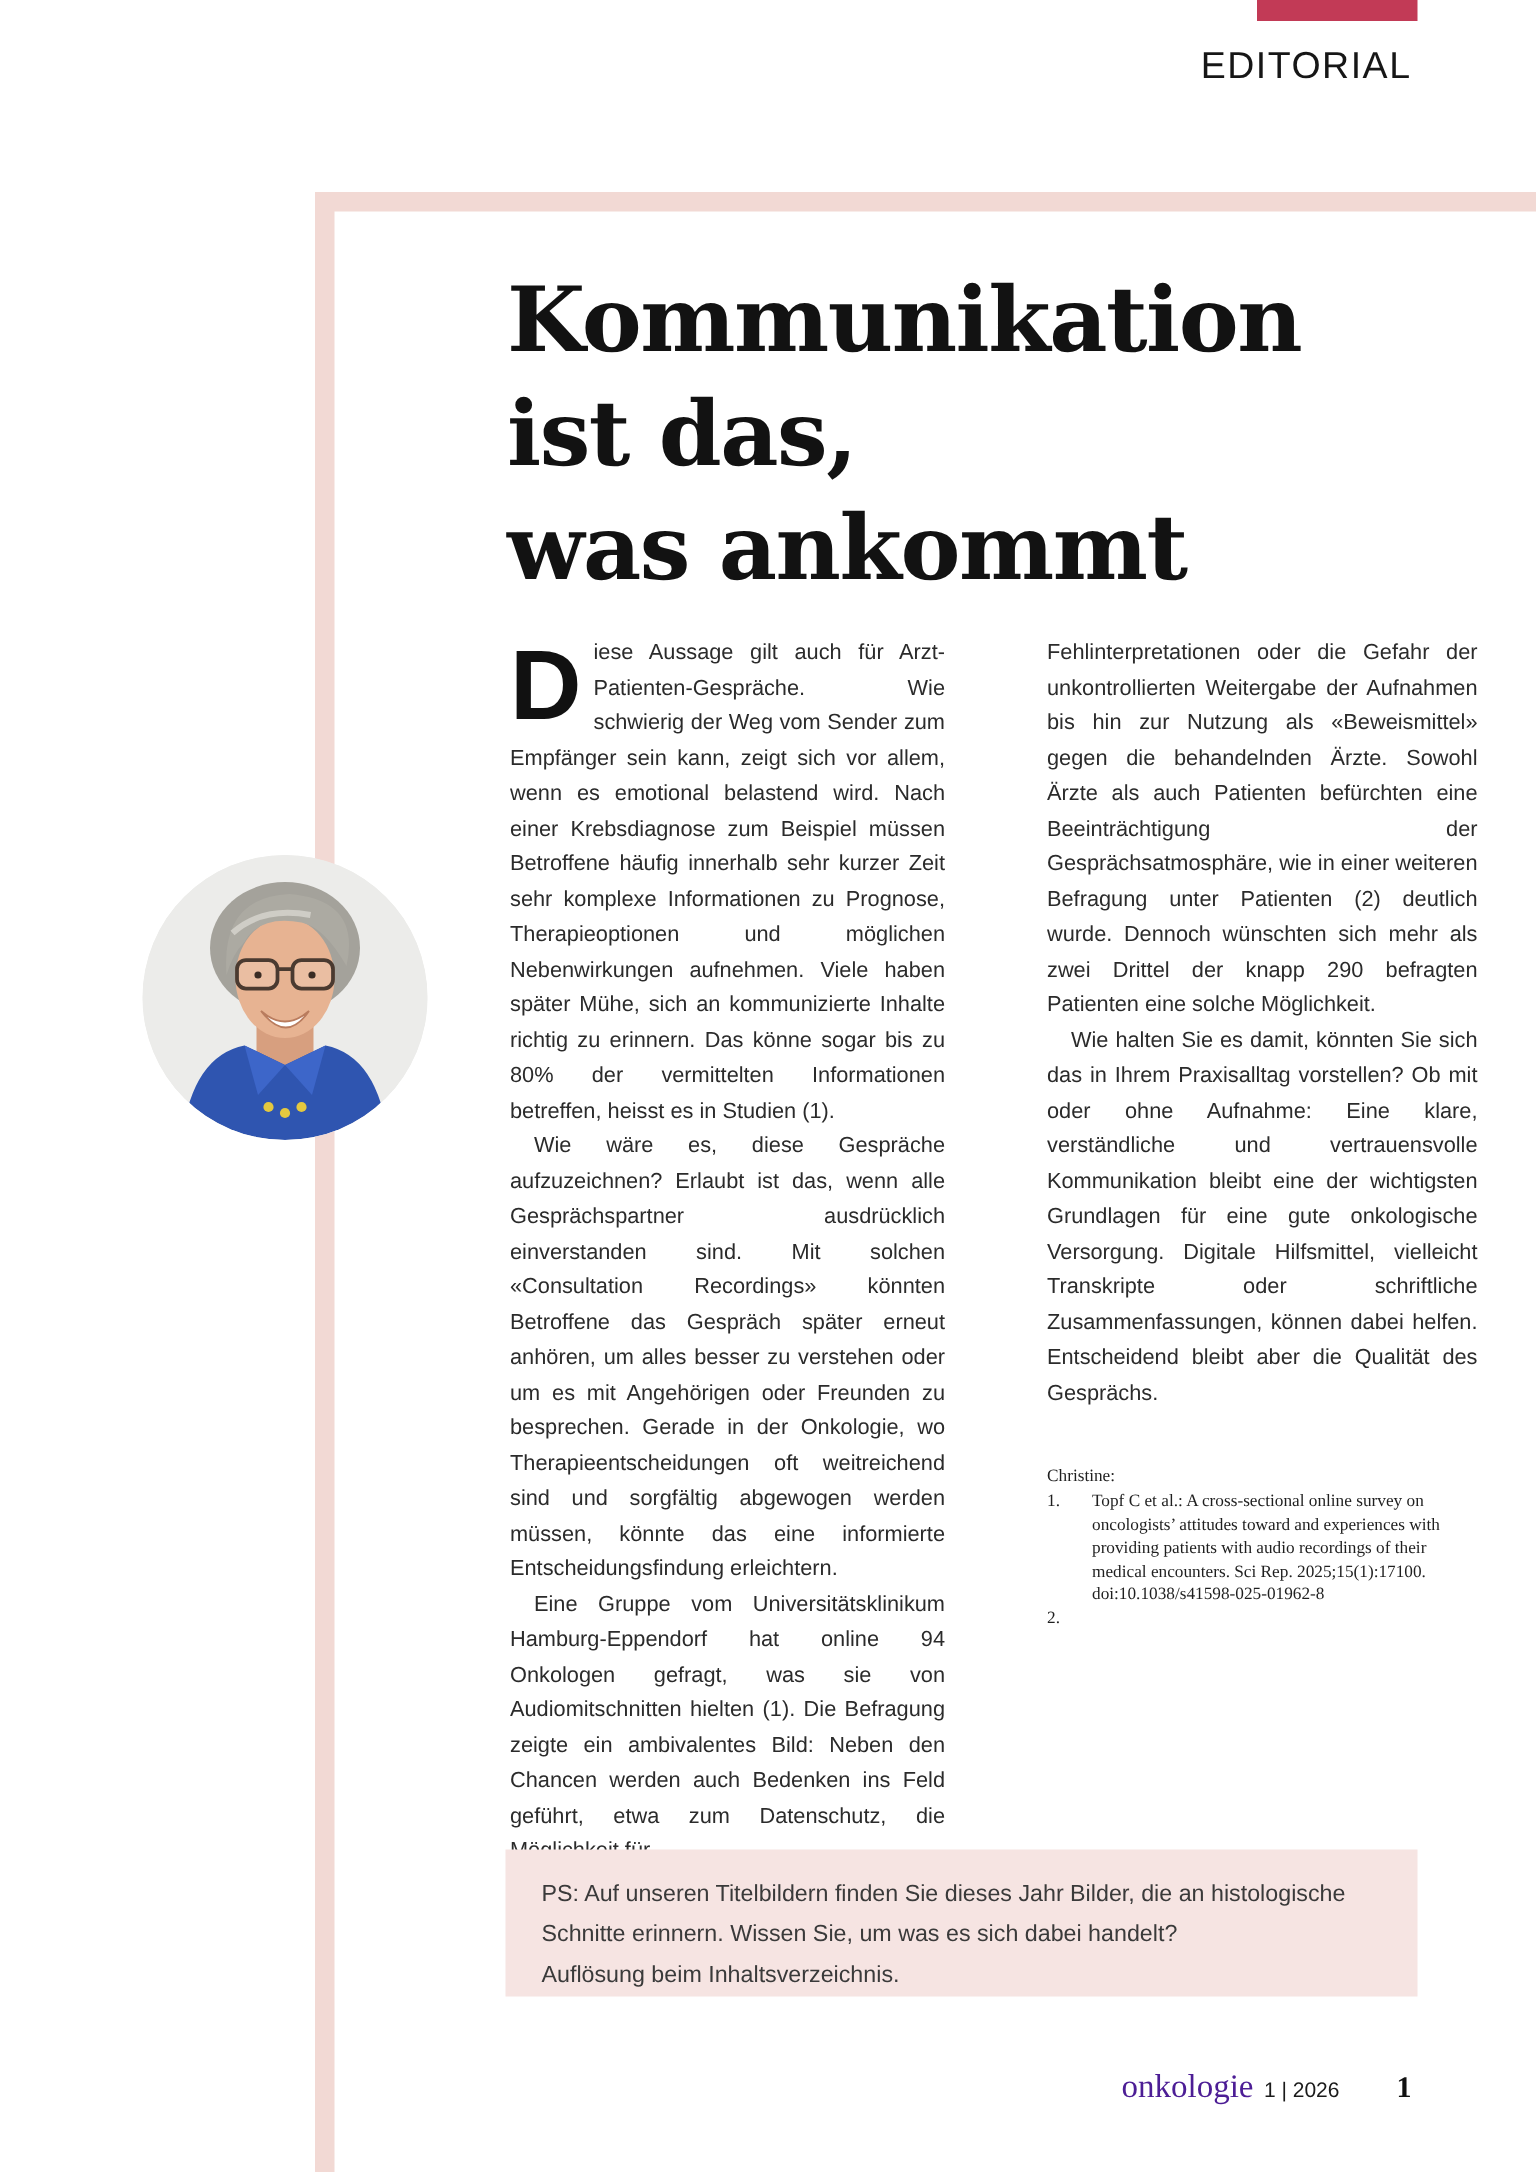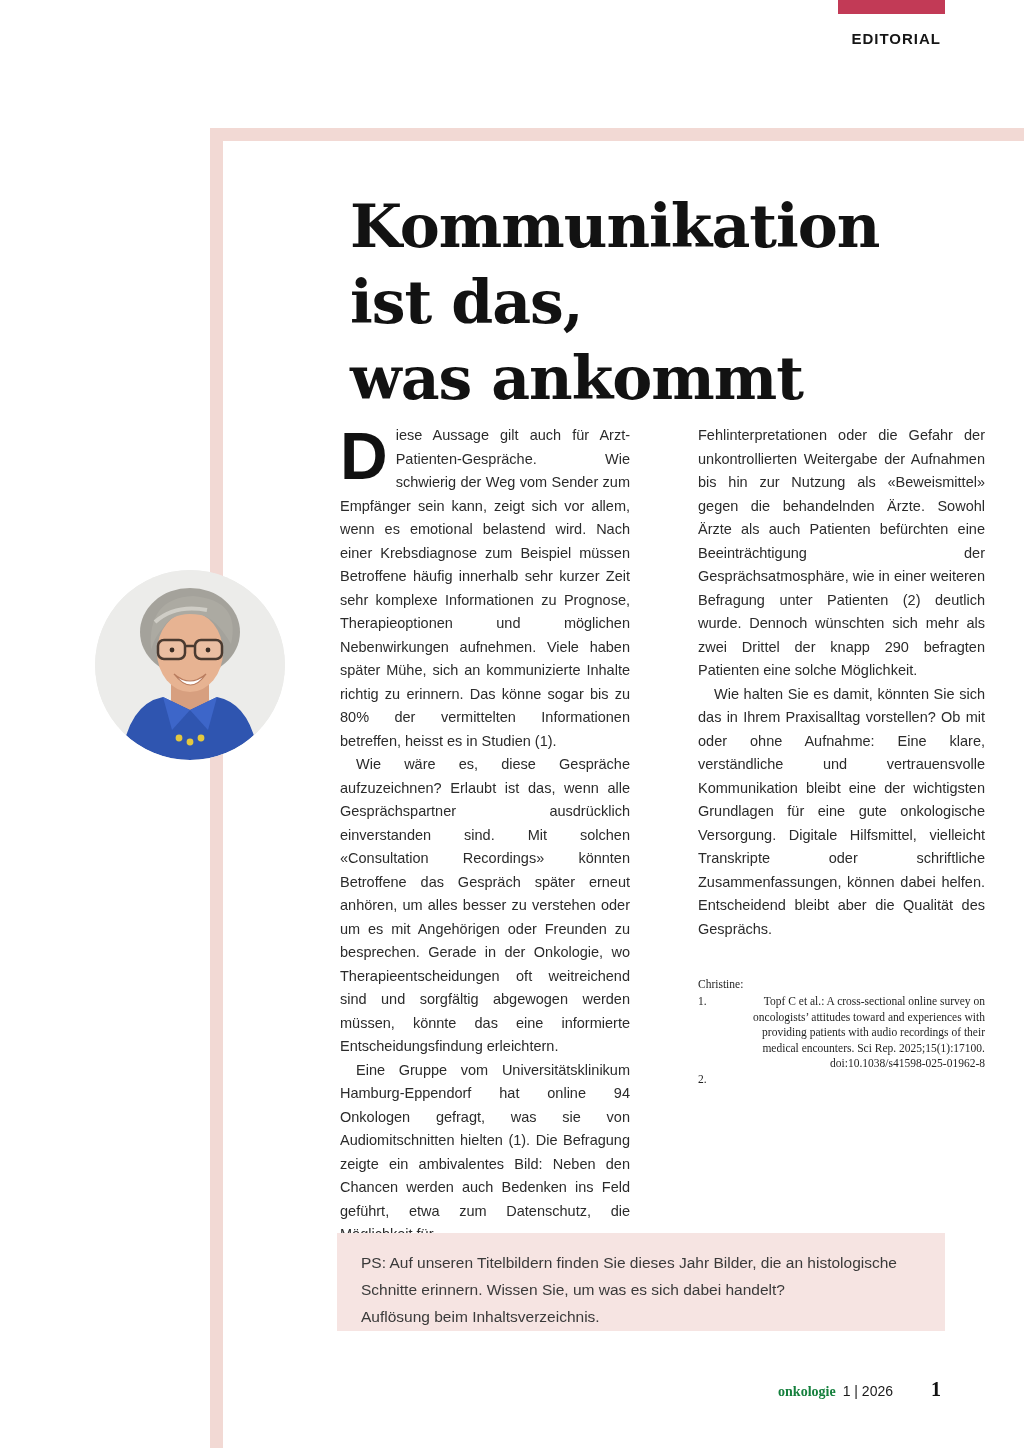--- a/index.html
+++ b/index.html
@@ -8,37 +8,37 @@
     background:#ffffff;
     font-family:"Liberation Sans",sans-serif;
     -webkit-font-smoothing:antialiased;
   }
   .pre{white-space:pre-line;}
 
   
   .red-bar{position:absolute;left:838px;top:0;width:107px;height:14px;background:#c23a56;}
   .editorial{
     position:absolute;top:30px;right:83px;
-    font-size:15px;letter-spacing:1px;color:#161616;font-weight:700;
+    font-size:25px;letter-spacing:1px;color:#161616;font-weight:400;
   }
 
   
   .frame-top{position:absolute;left:210px;top:128px;width:814px;height:13px;background:#f2d9d4;}
   .frame-left{position:absolute;left:210px;top:128px;width:13px;height:1320px;background:#f2d9d4;}
 
   
   .photo{
     position:absolute;left:95px;top:570px;width:190px;height:190px;border-radius:50%;
     overflow:hidden;background:#ececea;
   }
   .photo svg{display:block;width:100%;height:100%;}
 
   
   .title{
-    position:absolute;left:338px;top:176px;width:600px;margin:12px;
+    position:absolute;left:338px;top:176px;width:600px;margin:0;
     font-family:"DejaVu Serif","Liberation Serif",serif;
     font-weight:700;font-size:60px;line-height:76px;color:#121212;
     letter-spacing:-1px;
   }
 
   
   .col{position:absolute;top:424px;color:#2b2b2b;}
   .col1{left:340px;width:290px;}
   .col2{left:654px;width:287px;margin-left:44px;}
   .body-p{
@@ -54,35 +54,35 @@
   
   .signature{
     margin-top:30px;font-size:14.5px;line-height:26px;color:#2b2b2b;
   }
 
   
   .refs{margin-top:36px;font-family:"Liberation Serif",serif;color:#1f1f1f;}
   .refs-label{font-size:11.5px;line-height:15px;margin-bottom:2px;}
   .ref-item{display:flex;font-size:11.5px;line-height:15.5px;}
   .ref-num{flex:0 0 30px;}
-  .ref-text{flex:1;text-align:right;}
+  .ref-text{flex:1;}
 
   
   .ps-box{
     position:absolute;left:337px;top:1233px;width:608px;height:98px;
     background:#f6e4e2;box-sizing:border-box;padding:16px 24px;
     font-size:15.5px;line-height:27px;color:#3a3a3a;
   }
 
   
   .footer{
     position:absolute;top:1378px;right:83px;
     display:flex;align-items:baseline;
   }
-  .f-journal{font-family:"Liberation Serif",serif;font-weight:700;font-size:14px;color:#15803d;}
+  .f-journal{font-family:"Liberation Serif",serif;font-weight:400;font-size:22px;color:#4c1d95;}
   .f-issue{font-size:14px;color:#1a1a1a;margin-left:7px;text-align:right;}
   .f-page{font-family:"Liberation Serif",serif;font-weight:700;font-size:20px;color:#111;margin-left:38px;}
 </style>
 </head>
 <body>
 
 <div class="page">
 
   <div class="red-bar"></div>
   <div class="editorial">EDITORIAL</div>

